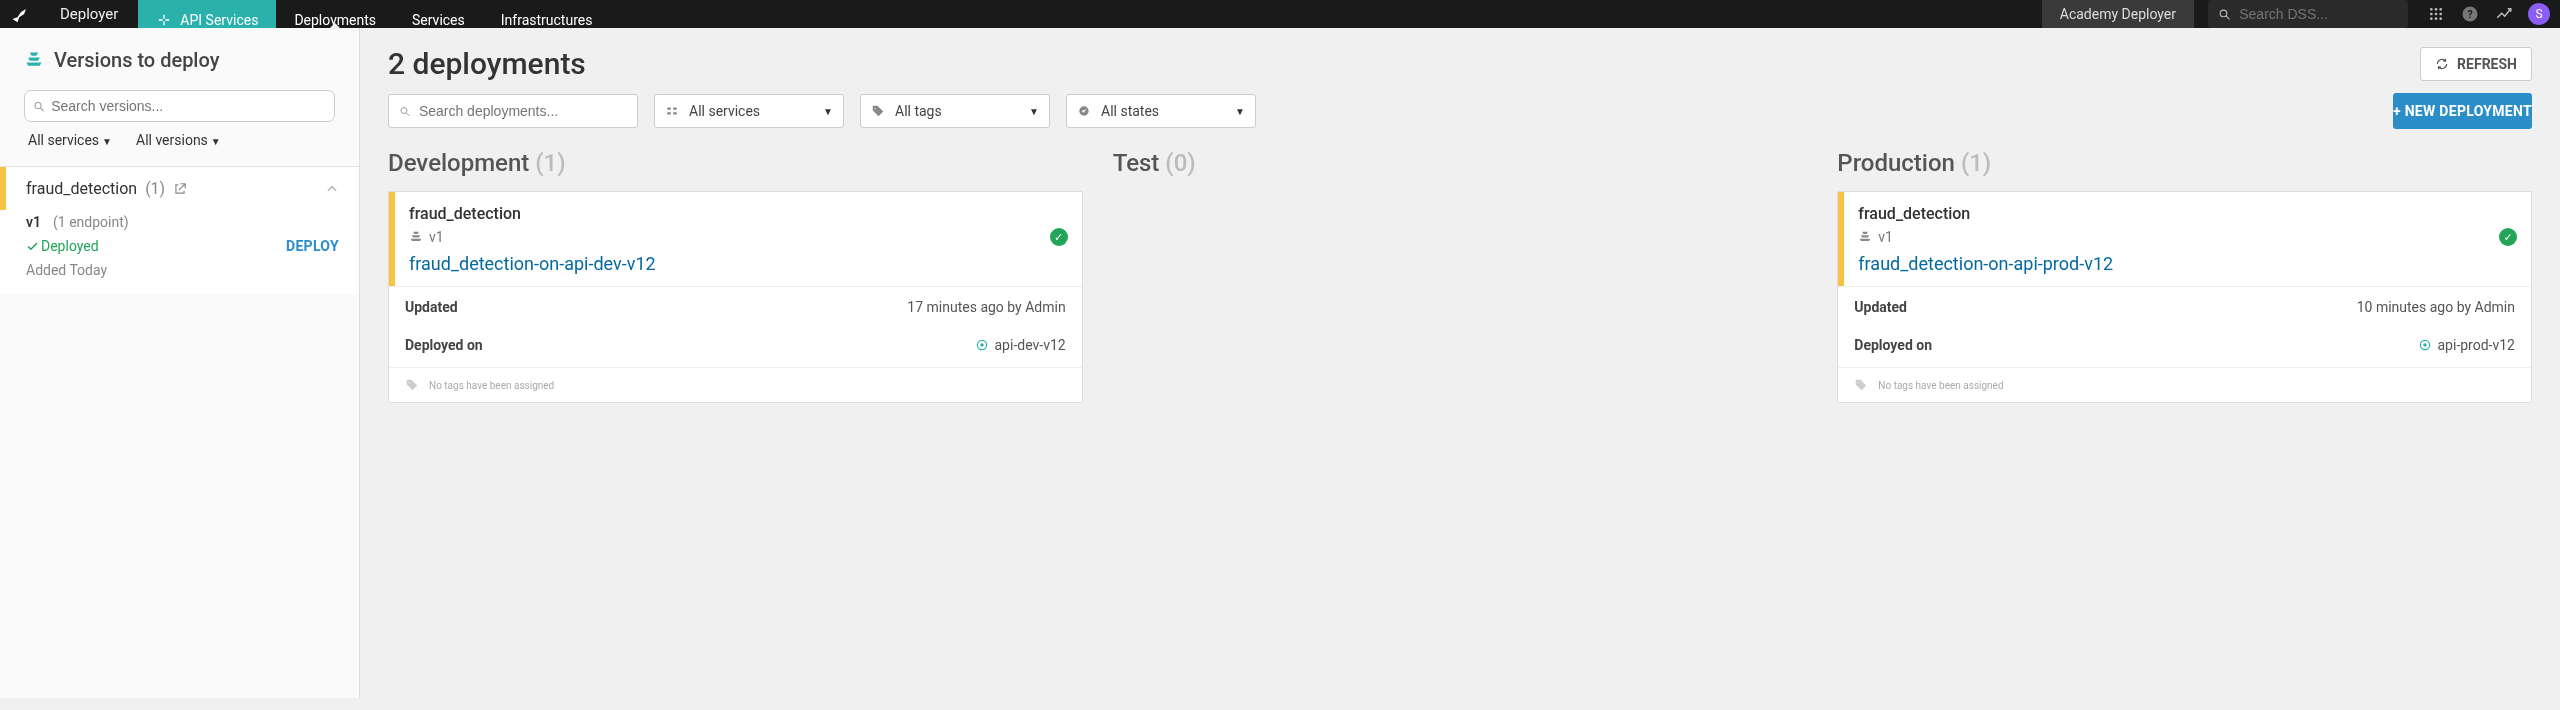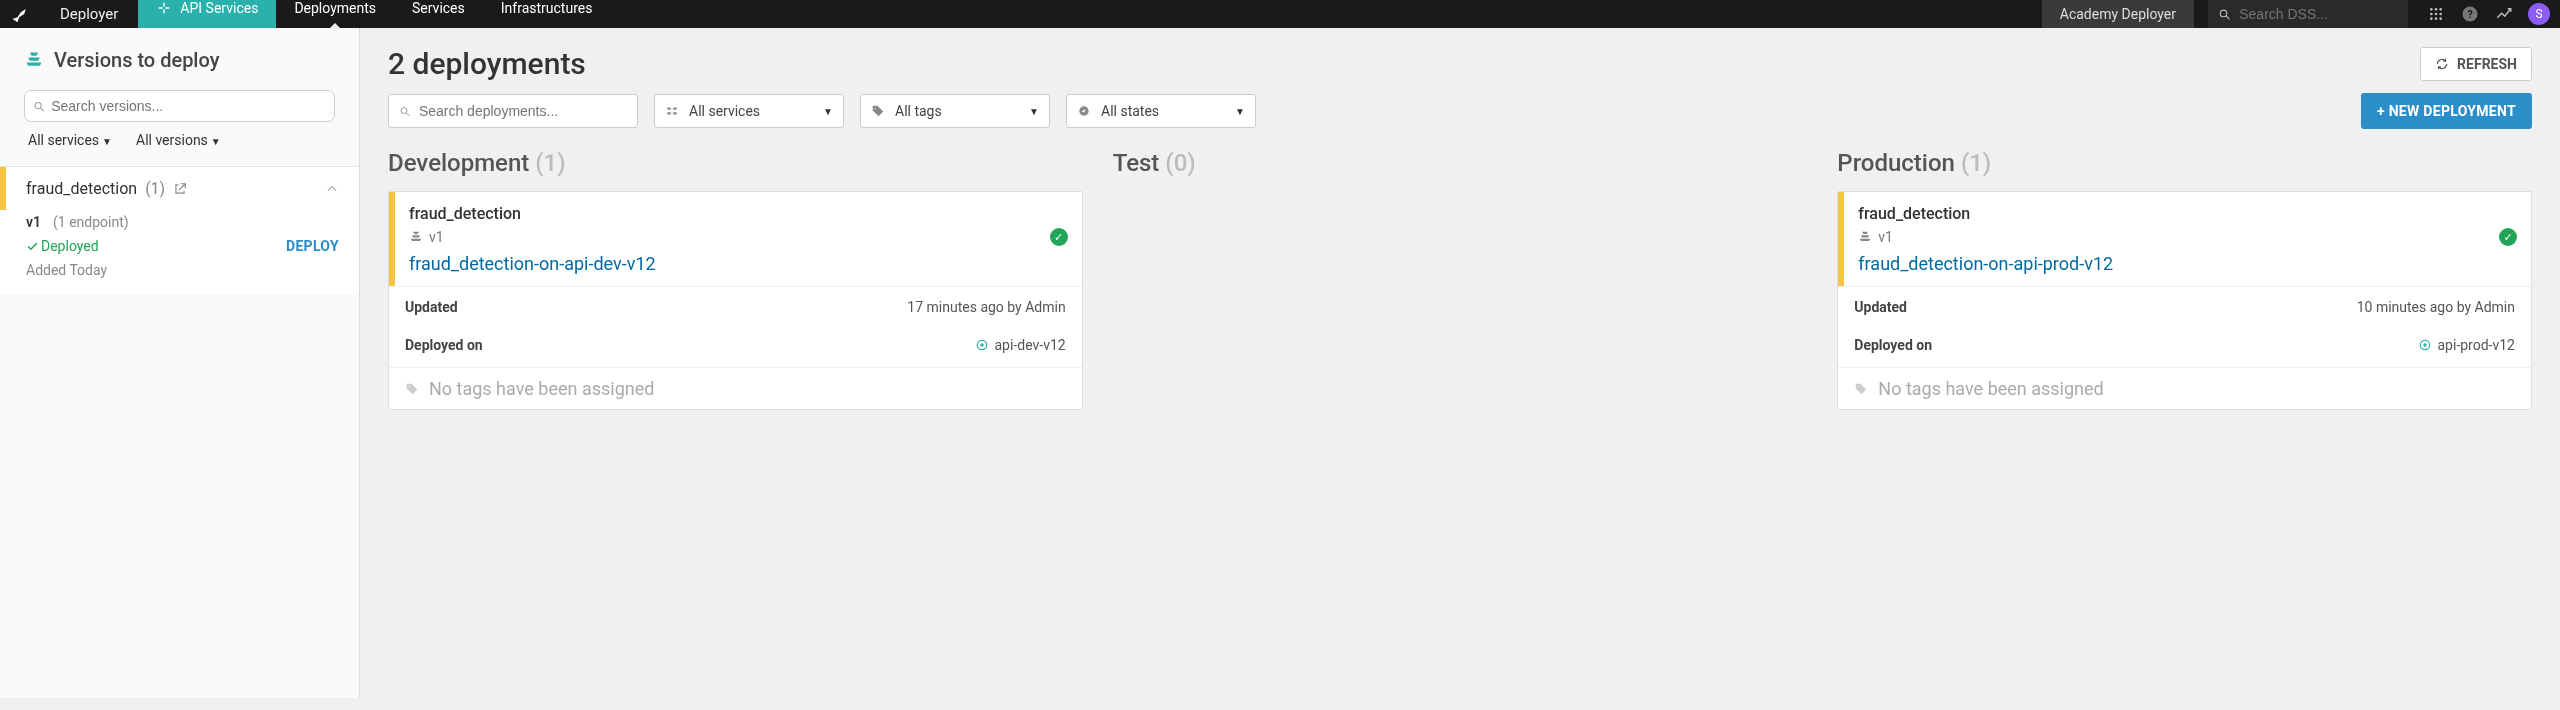--- a/index.html
+++ b/index.html
@@ -3,21 +3,21 @@
 <meta charset="utf-8">
 <style>
   * { box-sizing: border-box; margin: 0; padding: 0; }
   body { font-family: -apple-system, BlinkMacSystemFont, "Segoe UI", Roboto, Helvetica, Arial, sans-serif; background: #f0f0f0; color: #333; }
 
   
   .topbar { display: flex; align-items: center; background: #1a1a1a; height: 28px; color: #fff; }
   .logo { width: 40px; display:flex; align-items:center; justify-content:center; }
   .brand { padding: 0 20px; font-size: 15px; color: #eee; }
   .nav-tabs { display: flex; align-self: stretch; }
-  .nav-tab { display:flex; align-items:flex-start; padding: 0 18px; font-size: 14px; color: #fff; cursor:pointer; gap:8px; }
+  .nav-tab { display:flex; align-items:flex-end; padding: 0 18px; font-size: 14px; color: #fff; cursor:pointer; gap:8px; }
   .nav-tab.active { background: #2ab1ac; }
   .nav-tab.current-sub { position: relative; }
   .nav-tab.current-sub::after { content:""; position:absolute; bottom:-1px; left:50%; transform:translateX(-50%); border:6px solid transparent; border-bottom-color:#f0f0f0; }
   .spacer { flex:1; }
   .top-right { display:flex; align-items:center; gap:6px; align-self:stretch; }
   .context { background:#3a3a3a; color:#ddd; padding:0 18px; font-size:14px; display:flex; align-items:center; align-self:stretch; }
   .search-global { display:flex; align-items:center; background:#2a2a2a; border-radius:3px; padding:0 10px; height:28px; margin:0 8px; gap:8px; width:200px; }
   .search-global input { background:transparent; border:none; color:#ccc; outline:none; font-size:14px; width:100%; }
   .top-ic { width:28px; height:28px; display:flex; align-items:center; justify-content:center; color:#bbb; cursor:pointer; }
   .avatar { width:22px; height:22px; border-radius:50%; background:#8b5cf6; color:#fff; display:flex; align-items:center; justify-content:center; font-size:12px; margin:0 10px 0 4px; }
@@ -55,40 +55,40 @@
   .main-head { display:flex; align-items:center; justify-content:space-between; margin-bottom:12px; }
   .main-head h1 { font-size:30px; font-weight:500; color:#333; }
   .refresh { display:flex; align-items:center; gap:8px; background:#fff; border:1px solid #ccc; border-radius:3px; padding:8px 14px; font-size:14px; font-weight:700; color:#555; cursor:pointer; }
 
   .filters-row { display:flex; align-items:center; gap:16px; margin:6px 0 20px; }
   .search-dep { display:flex; align-items:center; background:#fff; border:1px solid #ccc; border-radius:3px; width:250px; height:34px; padding:0 10px; gap:8px; }
   .search-dep input { border:none; outline:none; width:100%; font-size:14px; color:#555; }
   .dd { display:flex; align-items:center; background:#fff; border:1px solid #ccc; border-radius:3px; height:34px; padding:0 10px; gap:10px; font-size:14px; color:#444; cursor:pointer; }
   .dd .ic { color:#888; }
   .dd .caret { margin-left:auto; font-size:10px; color:#333; }
-  .new-dep { background:#2b8ec9; color:#fff; font-weight:700; font-size:14px; padding:10px 16px; border-radius:3px; cursor:pointer; letter-spacing:.3px; }
+  .new-dep { background:#2b8ec9; color:#fff; font-weight:700; font-size:14px; padding:10px 0; border-radius:3px; cursor:pointer; letter-spacing:.3px; }
 
   .cols { display:grid; grid-template-columns: 1fr 1fr 1fr; gap:30px; align-items:start; }
   .col h3 { font-size:24px; font-weight:500; color:#555; margin-bottom:14px; }
   .col h3 .cnt { color:#bbb; }
 
   .card { background:#fff; border:1px solid #ddd; border-radius:2px; overflow:hidden; position:relative; }
   .card-top { padding:12px 16px 12px 20px; position:relative; }
   .card-top::before { content:""; position:absolute; left:0; top:0; bottom:0; width:6px; background:#f6c343; }
   .card-title { font-size:16px; font-weight:500; color:#333; margin-bottom:6px; }
   .card-sub { display:flex; align-items:center; gap:6px; color:#777; font-size:14px; margin-bottom:8px; }
   .card-sub .ic { color:#888; }
   .card-url { color:#0369a1; font-size:18px; }
   .status-dot { position:absolute; right:14px; top:36px; width:18px; height:18px; border-radius:50%; background:#22a559; color:#fff; display:flex; align-items:center; justify-content:center; font-size:11px; }
   .card-mid { border-top:1px solid #eee; padding:12px 16px; display:grid; grid-template-columns: 120px 1fr; row-gap:22px; font-size:14px; }
   .card-mid .lbl { font-weight:700; color:#444; }
   .card-mid .val { text-align:right; color:#555; }
   .infra { display:inline-flex; align-items:center; gap:6px; }
   .infra .inf-ic { color:#2ab1ac; }
-  .card-bot { border-top:1px solid #eee; padding:10px 16px; display:flex; align-items:center; gap:10px; color:#aaa; font-size:18px; }
+  .card-bot { border-top:1px solid #eee; padding:10px 16px; display:flex; align-items:center; gap:10px; color:#aaa; font-size:10px; }
 
   svg { display:block; }
 </style>
 </head>
 <body>
 
 <div class="topbar">
   <div class="logo">
     <svg width="20" height="20" viewBox="0 0 24 24">
         <path fill="#fff" d="M3 18l6-2 4-6 6-4-2 6-6 4-2 6z"></path>

